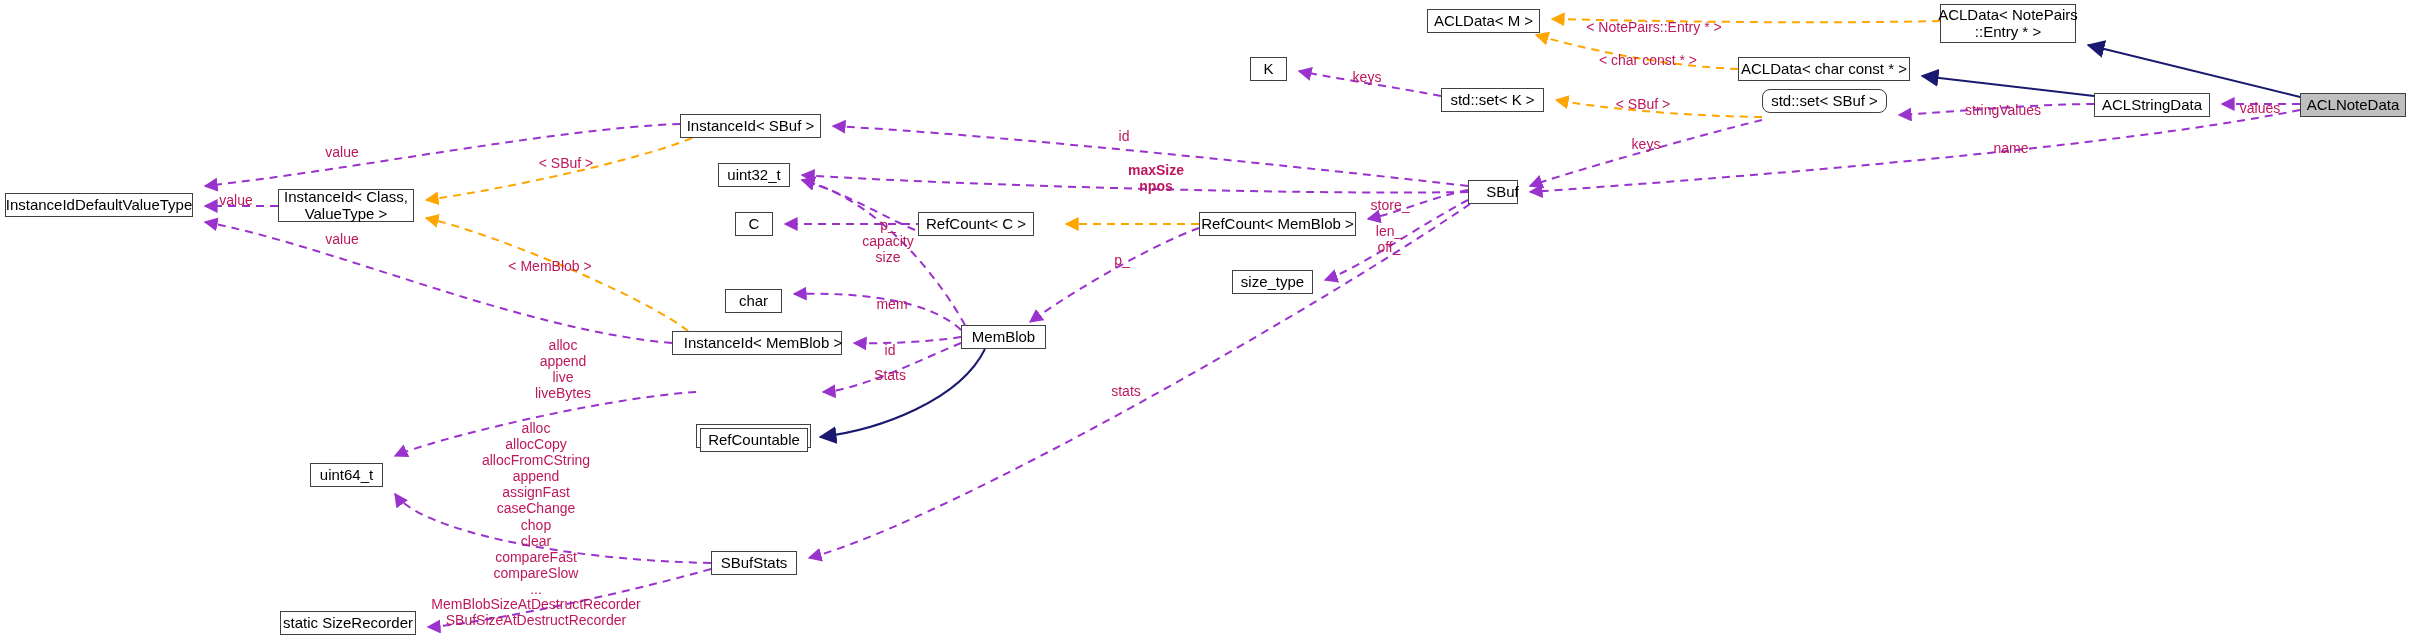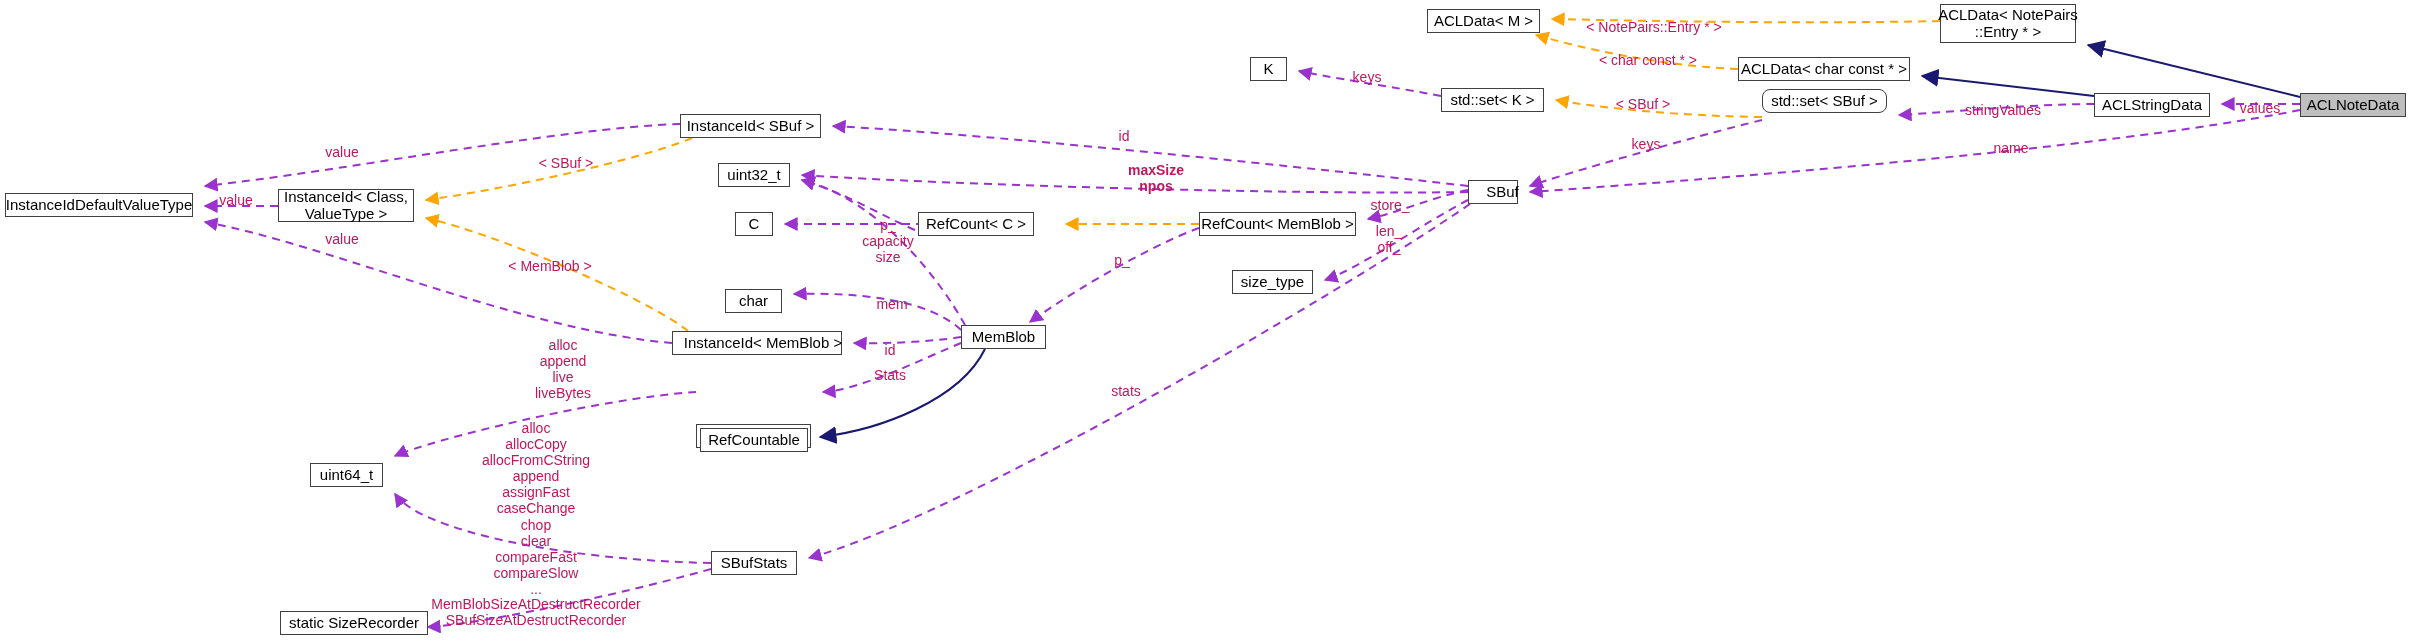--- a/index.html
+++ b/index.html
@@ -135,21 +135,21 @@
 ValueType &gt;</div>
       <div class="node" style="left: 680px; top: 114px; width: 141px; height: 24px;">InstanceId&lt; SBuf &gt;</div>
       <div class="node" style="left: 718px; top: 163px; width: 72px; height: 24px;">uint32_t</div>
       <div class="node" style="left: 735px; top: 212px; width: 38px; height: 24px;">C</div>
       <div class="node" style="left: 725px; top: 282px; width: 57px; height: 24px; margin-top: 7px;">char</div>
       <div class="node" style="left: 672px; top: 331px; width: 170px; height: 24px; padding-left: 12px;">InstanceId&lt; MemBlob &gt;</div>
       <div class="node" style="left: 696px; top: 380px; width: 115px; height: 24px; margin-top: 44px;">MemBlobStats</div>
       <div class="node" style="left: 700px; top: 428px; width: 108px; height: 24px;">RefCountable</div>
       <div class="node" style="left: 711px; top: 551px; width: 86px; height: 24px;">SBufStats</div>
       <div class="node" style="left: 310px; top: 463px; width: 73px; height: 24px;">uint64_t</div>
-      <div class="node" style="left: 280px; top: 611px; width: 148px; height: 24px; text-align: right;">static SizeRecorder</div>
+      <div class="node" style="left: 280px; top: 611px; width: 136px; height: 24px; text-align: right;">static SizeRecorder</div>
       <div class="node" style="left: 918px; top: 212px; width: 116px; height: 24px;">RefCount&lt; C &gt;</div>
       <div class="node" style="left: 961px; top: 325px; width: 85px; height: 24px;">MemBlob</div>
       <div class="node" style="left: 1199px; top: 212px; width: 157px; height: 24px;">RefCount&lt; MemBlob &gt;</div>
       <div class="node" style="left: 1232px; top: 270px; width: 81px; height: 24px;">size_type</div>
       <div class="node" style="left: 1468px; top: 180px; width: 50px; height: 24px; padding-left: 19px;">SBuf</div>
       <div class="node" style="left: 1250px; top: 57px; width: 37px; height: 24px;">K</div>
       <div class="node" style="left: 1441px; top: 88px; width: 103px; height: 24px;">std::set&lt; K &gt;</div>
       <div class="node" style="left: 1427px; top: 9px; width: 113px; height: 24px;">ACLData&lt; M &gt;</div>
       <div class="node" style="left: 1762px; top: 89px; width: 125px; height: 24px; border-radius: 8px;">std::set&lt; SBuf &gt;</div>
       <div class="node" style="left: 1738px; top: 57px; width: 172px; height: 24px;">ACLData&lt; char const * &gt;</div>

